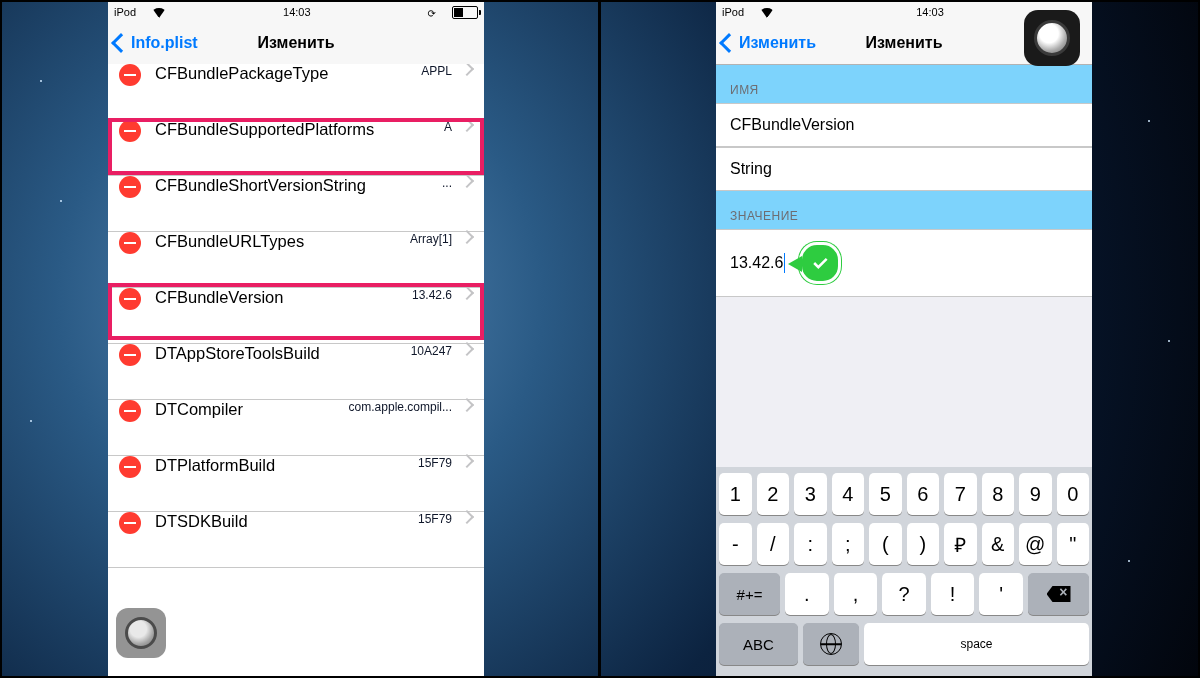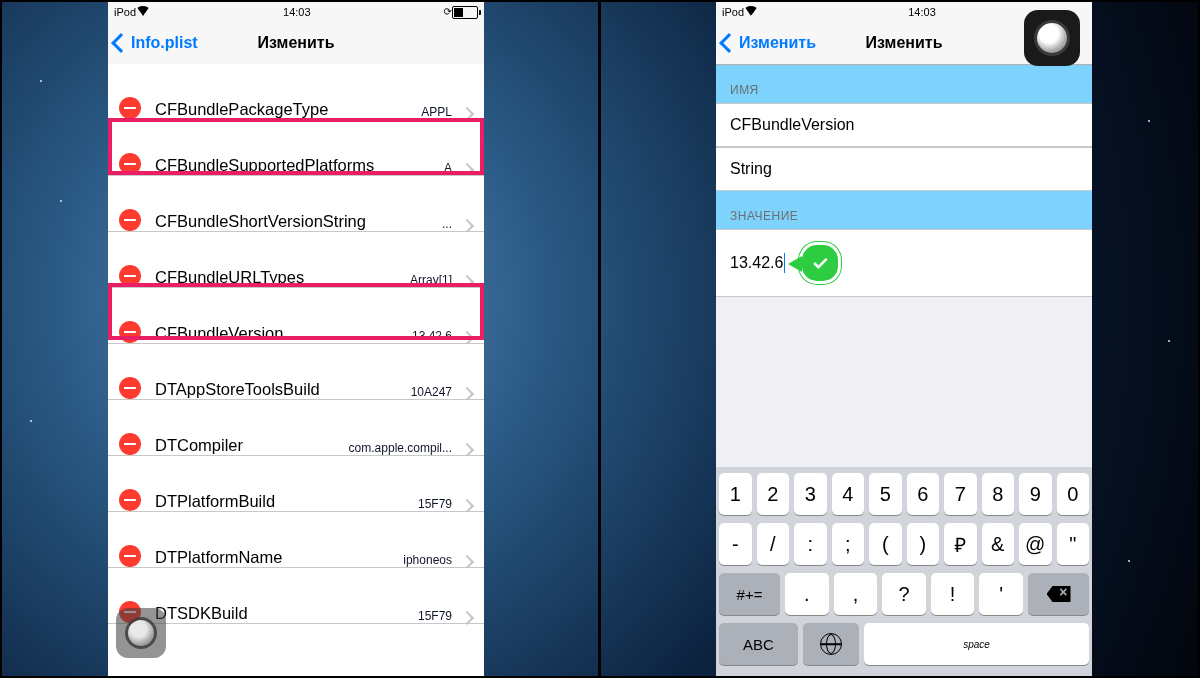--- a/index.html
+++ b/index.html
@@ -6,35 +6,35 @@
 .bg{position:absolute;inset:0;background:radial-gradient(circle at 300px 300px,#5a8dba 0%,#2a5a85 25%,#0c2340 55%,#061327 80%,#02050c 100%)}
 .star{position:absolute;width:2px;height:2px;background:#cfe8ff;border-radius:50%}
 .outer{position:absolute;inset:0;border:2px solid #000;box-sizing:border-box}
 .mid-divider{position:absolute;left:598px;top:0;bottom:0;width:3px;background:#000}
 
 .phone{position:absolute;top:2px;bottom:2px;width:376px;background:#efeff4;overflow:hidden}
 .phone.left{left:108px}
 .phone.right{right:108px}
 
 .status{height:20px;display:flex;align-items:center;justify-content:space-between;padding:0 6px;background:#f7f7f7;font-size:11px;font-weight:500;color:#000}
-.status .l,.status .r{display:flex;align-items:flex-start;gap:0}
+.status .l,.status .r{display:flex;align-items:flex-end;gap:16px}
 .wifi{width:14px;height:10px;position:relative}
 .wifi::before{content:"";position:absolute;inset:0;background:conic-gradient(from -45deg at 50% 100%,#000 0 90deg,transparent 90deg);clip-path:polygon(0 0,100% 0,50% 100%);border-radius:50% 50% 0 0}
 .lock{font-size:10px}
 .batt{display:inline-block;width:24px;height:11px;border:1px solid #000;border-radius:2px;position:relative}
 .batt::after{content:"";position:absolute;right:-4px;top:3px;width:2px;height:5px;background:#000;border-radius:0 1px 1px 0}
 .batt .fill{position:absolute;left:1px;top:1px;bottom:1px;width:9px;background:#000}
 
 .nav{height:42px;background:#f7f7f7;border-bottom:1px solid #b2b2b2;display:flex;align-items:center;position:relative;padding:0 6px}
 .back{color:#007aff;font-size:16px;font-weight:700;display:flex;align-items:center;white-space:nowrap}
 .chev-back{display:inline-block;width:11px;height:11px;border-left:3px solid #007aff;border-bottom:3px solid #007aff;transform:rotate(45deg);margin-right:3px}
 .nav-title{position:absolute;left:50%;transform:translateX(-50%);font-size:16px;font-weight:700;color:#000}
 
 .list{position:absolute;top:62px;bottom:0;left:0;right:0;background:#fff;overflow:hidden}
-.row{height:55px;display:flex;align-items:flex-end;border-bottom:1px solid #c8c8c8;position:relative;background:#fff}
+.row{height:55px;display:flex;align-items:flex-start;border-bottom:1px solid #c8c8c8;position:relative;background:#fff}
 .minus{width:22px;height:22px;border-radius:50%;background:#ff3b30;margin-left:11px;margin-right:14px;position:relative;flex:none}
 .minus::after{content:"";position:absolute;left:5px;right:5px;top:50%;height:2px;background:#fff;transform:translateY(-50%)}
 .key{font-size:16.5px;color:#000;font-weight:400;flex:0 1 auto;white-space:nowrap;overflow:hidden;text-overflow:ellipsis}
 .val{font-size:12px;color:#0f172a;margin-left:auto;margin-right:10px;white-space:nowrap;overflow:hidden;text-overflow:ellipsis;max-width:140px}
 .chev{width:8px;height:8px;border-top:2px solid #c4c4c6;border-right:2px solid #c4c4c6;transform:rotate(45deg);margin-right:12px;flex:none}
 .hl{position:absolute;left:0;right:0;border:4px solid #e91e63;pointer-events:none;box-sizing:border-box}
 
 .sections{background:#7dd3fc}
 .sec-h{font-size:12px;color:#6d6d72;padding:18px 14px 6px;letter-spacing:.5px}
 .cell{background:#fff;border-top:1px solid #c8c8c8;border-bottom:1px solid #c8c8c8;padding:12px 14px;font-size:16px;color:#000;position:relative}
@@ -143,26 +143,20 @@
         <span class="chev"></span>
       </div>
       <div class="row">
         <div class="minus"></div>
         <span class="key">DTPlatformBuild</span>
         <span class="val">15F79</span>
         <span class="chev"></span>
       </div>
       <div class="row">
         <div class="minus"></div>
-        <span class="key">DTPlatformName</span>
-        <span class="val">iphoneos</span>
-        <span class="chev"></span>
-      </div>
-      <div class="row">
-        <div class="minus"></div>
         <span class="key">DTSDKBuild</span>
         <span class="val">15F79</span>
         <span class="chev"></span>
       </div>
       <div class="hl" style="top: 54px; height: 57px;"></div>
       <div class="hl" style="top: 219px; height: 57px;"></div>
     </div>
   <div class="at-btn small">
       <div class="at-inner"></div>
     </div>
@@ -235,20 +229,20 @@
         <div class="kkey">'</div>
         <div class="kkey sp flex15">
           <span class="del"></span>
         </div>
       </div>
     <div class="krow" id="kr4">
         <div class="kkey sp flex15">ABC</div>
         <div class="kkey sp">
           <span class="globe"></span>
         </div>
-        <div class="kkey flex4" style="font-size: 10px; font-style: italic;">space</div>
+        <div class="kkey flex4" style="font-size: 12px;">space</div>
       </div>
   </div>
 
   <div class="at-btn big">
       <div class="at-inner"></div>
     </div>
 </div>
 
 </body></html>

